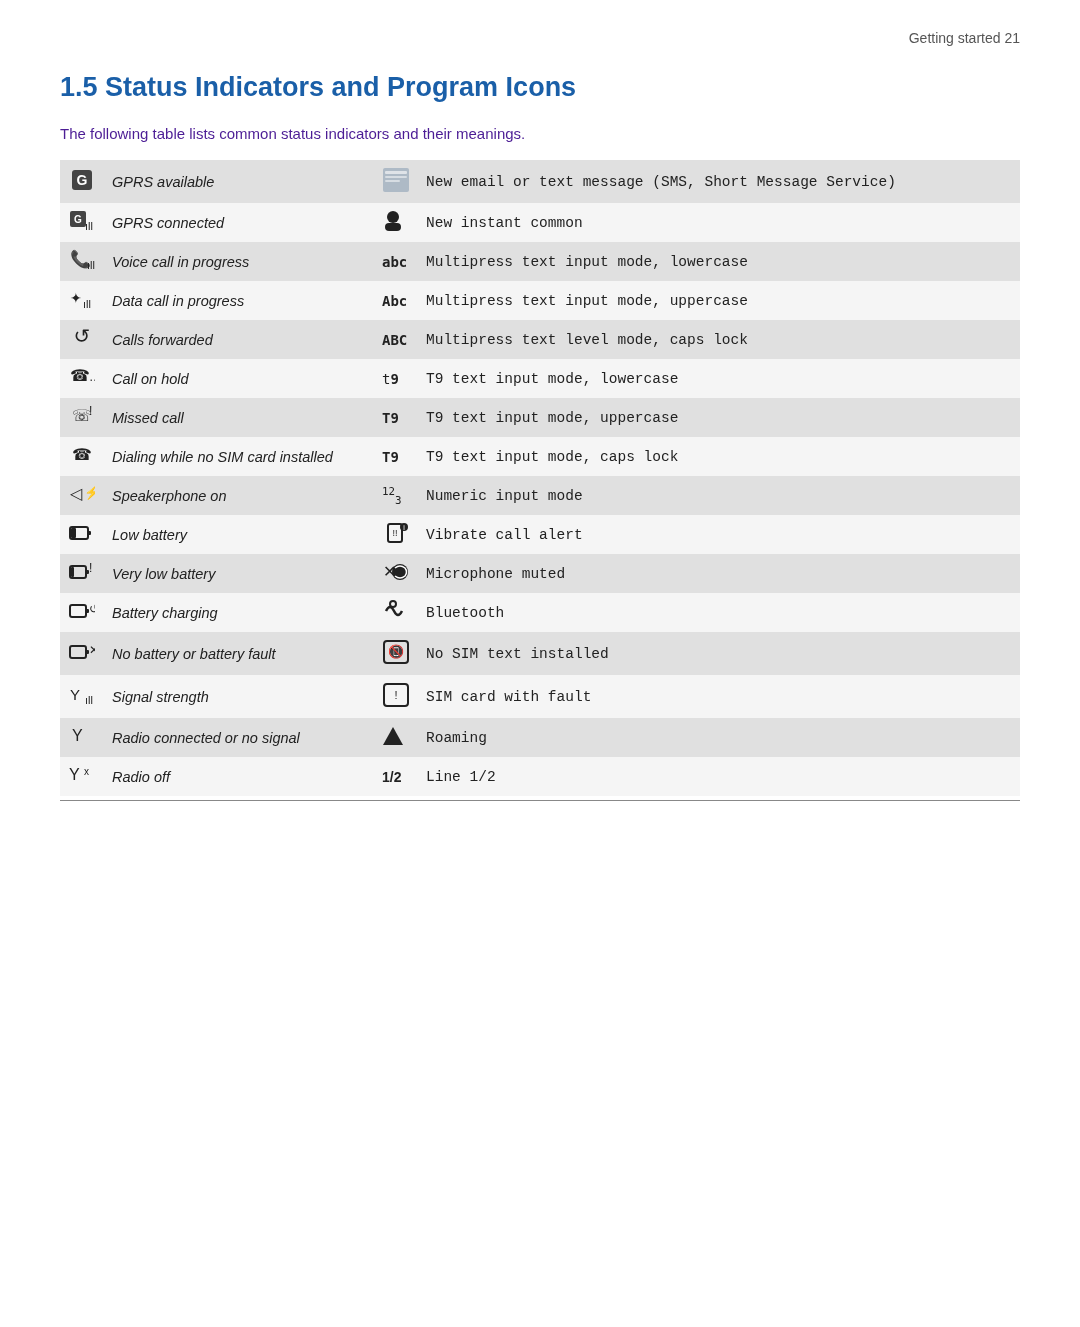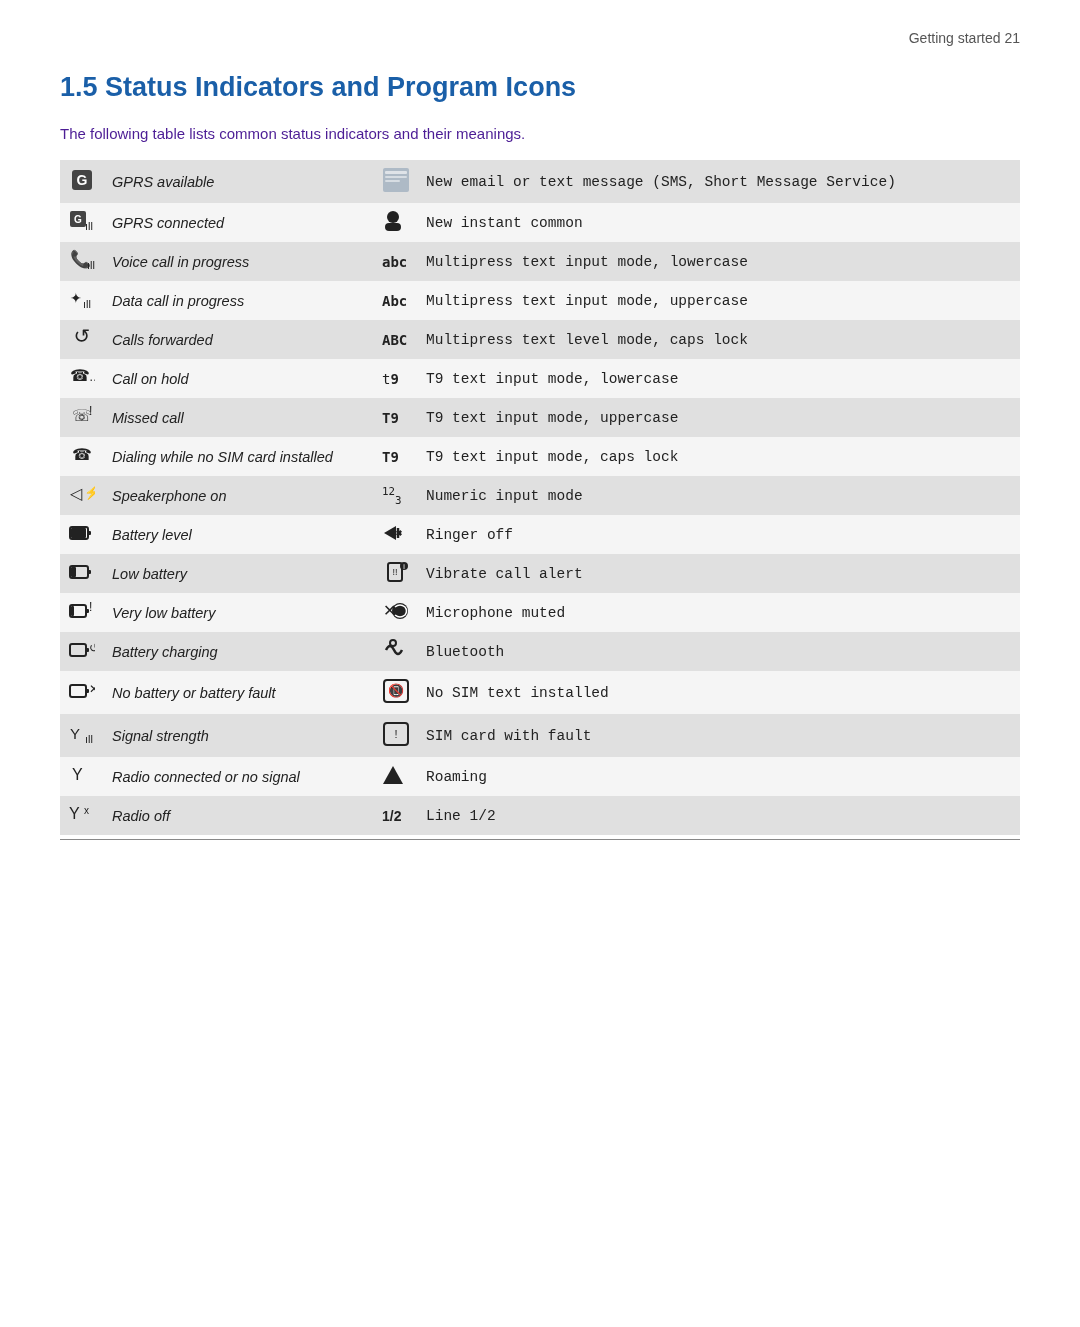--- a/index.html
+++ b/index.html
@@ -179,36 +179,20 @@
           </svg></td>
         <td class="col-label">Speakerphone on</td>
         <td class="col-sep"></td>
         <td class="col-icon2"><span style="font-family:monospace;font-size:13px;margin-top:24px;"><sup>12</sup><sub>3</sub></span></td>
         <td class="col-label2">Numeric input mode</td>
       </tr>
       <tr>
         <td class="col-icon"><svg width="26" height="22" viewBox="0 0 26 22">
             <rect x="1" y="5" width="18" height="12" rx="2" fill="none" stroke="#222" stroke-width="2"></rect>
             <rect x="19" y="9" width="3" height="4" rx="1" fill="#222"></rect>
-            <rect x="2" y="6" width="15" height="10" rx="1" fill="#222"></rect>
-          </svg></td>
-        <td class="col-label">Battery level</td>
-        <td class="col-sep"></td>
-        <td class="col-icon2"><svg width="22" height="18" viewBox="0 0 22 18">
-            <polygon points="14,2 14,16 2,9" fill="#222"></polygon>
-            <line x1="16" y1="4" x2="16" y2="14" stroke="#222" stroke-width="2.5"></line>
-            <line x1="14" y1="9" x2="20" y2="9" stroke="#222" stroke-width="2.5" transform="rotate(45,17,9)"></line>
-            <line x1="14" y1="9" x2="20" y2="9" stroke="#222" stroke-width="2.5" transform="rotate(-45,17,9)"></line>
-          </svg></td>
-        <td class="col-label2">Ringer off</td>
-      </tr>
-      <tr>
-        <td class="col-icon"><svg width="26" height="22" viewBox="0 0 26 22">
-            <rect x="1" y="5" width="18" height="12" rx="2" fill="none" stroke="#222" stroke-width="2"></rect>
-            <rect x="19" y="9" width="3" height="4" rx="1" fill="#222"></rect>
             <rect x="2" y="6" width="5" height="10" rx="1" fill="#222"></rect>
           </svg></td>
         <td class="col-label">Low battery</td>
         <td class="col-sep"></td>
         <td class="col-icon2"><svg width="26" height="22" viewBox="0 0 26 22">
             <rect x="6" y="2" width="14" height="18" rx="2" fill="none" stroke="#222" stroke-width="2"></rect>
             <text x="13" y="14" text-anchor="middle" fill="#222" font-size="9" font-family="Arial">!!</text>
             <circle cx="22" cy="5" r="4" fill="#222"></circle>
             <text x="22" y="8" text-anchor="middle" fill="white" font-size="7" font-family="Arial">i</text>
           </svg></td>

